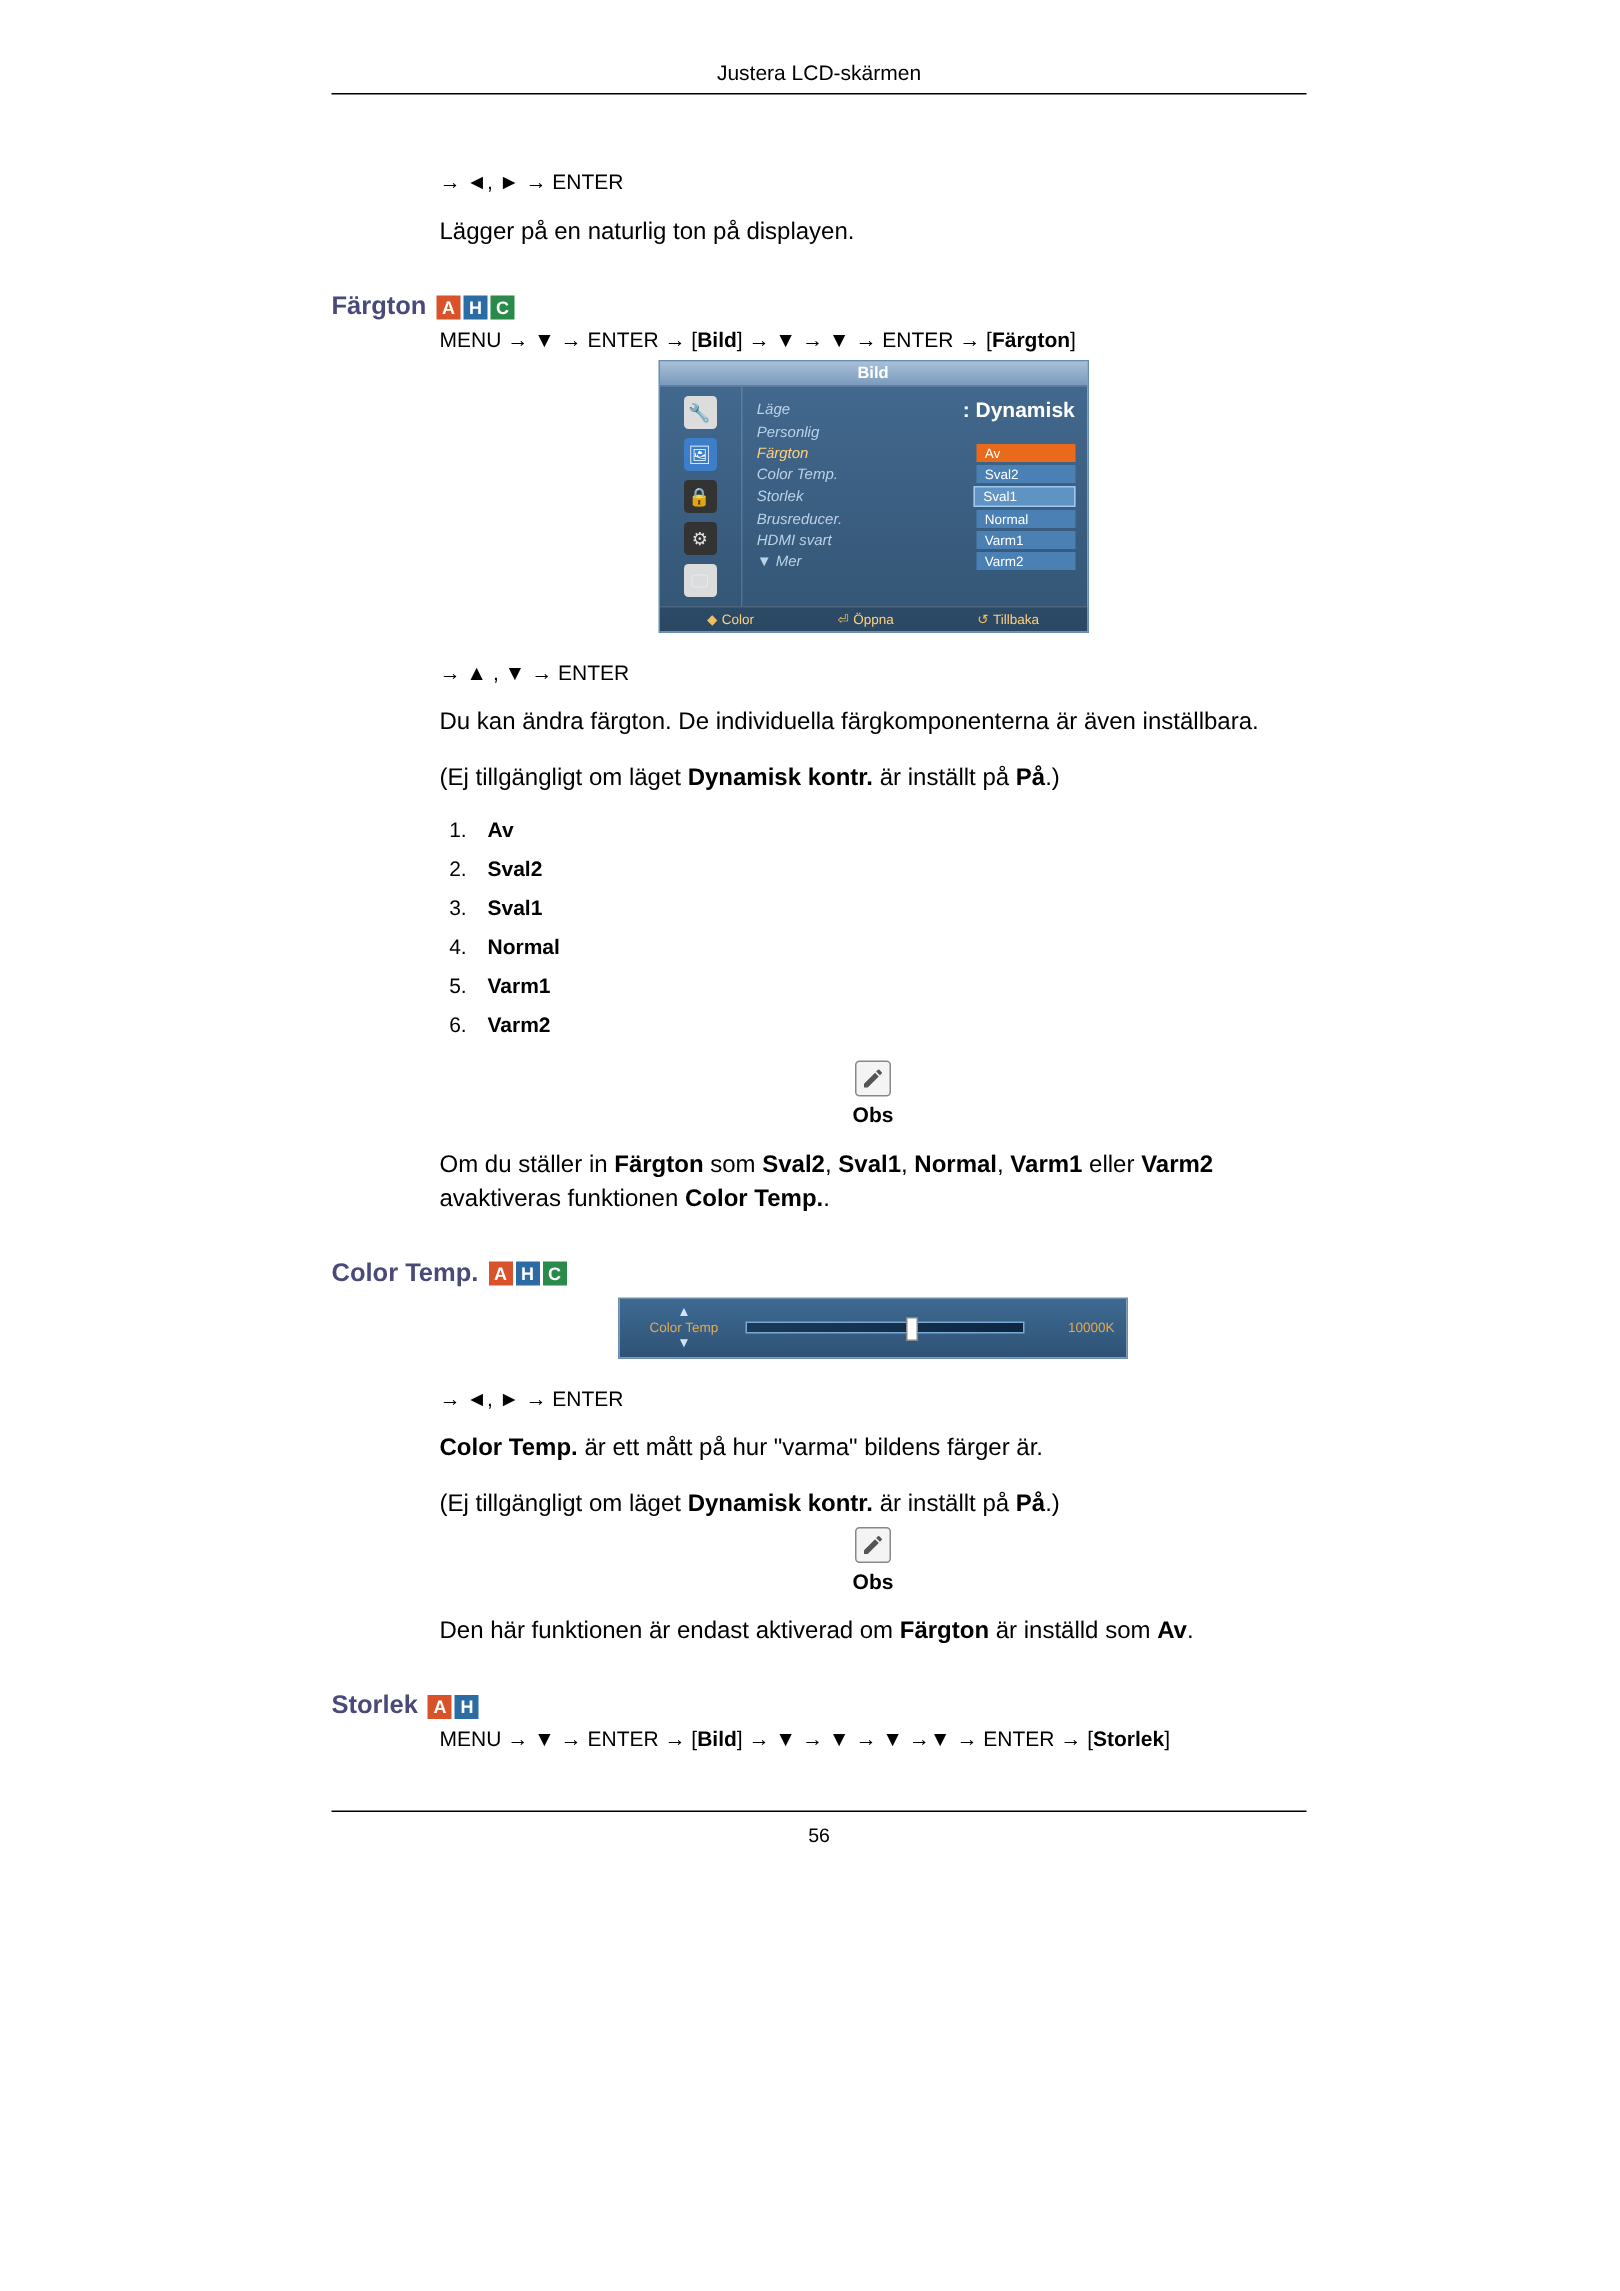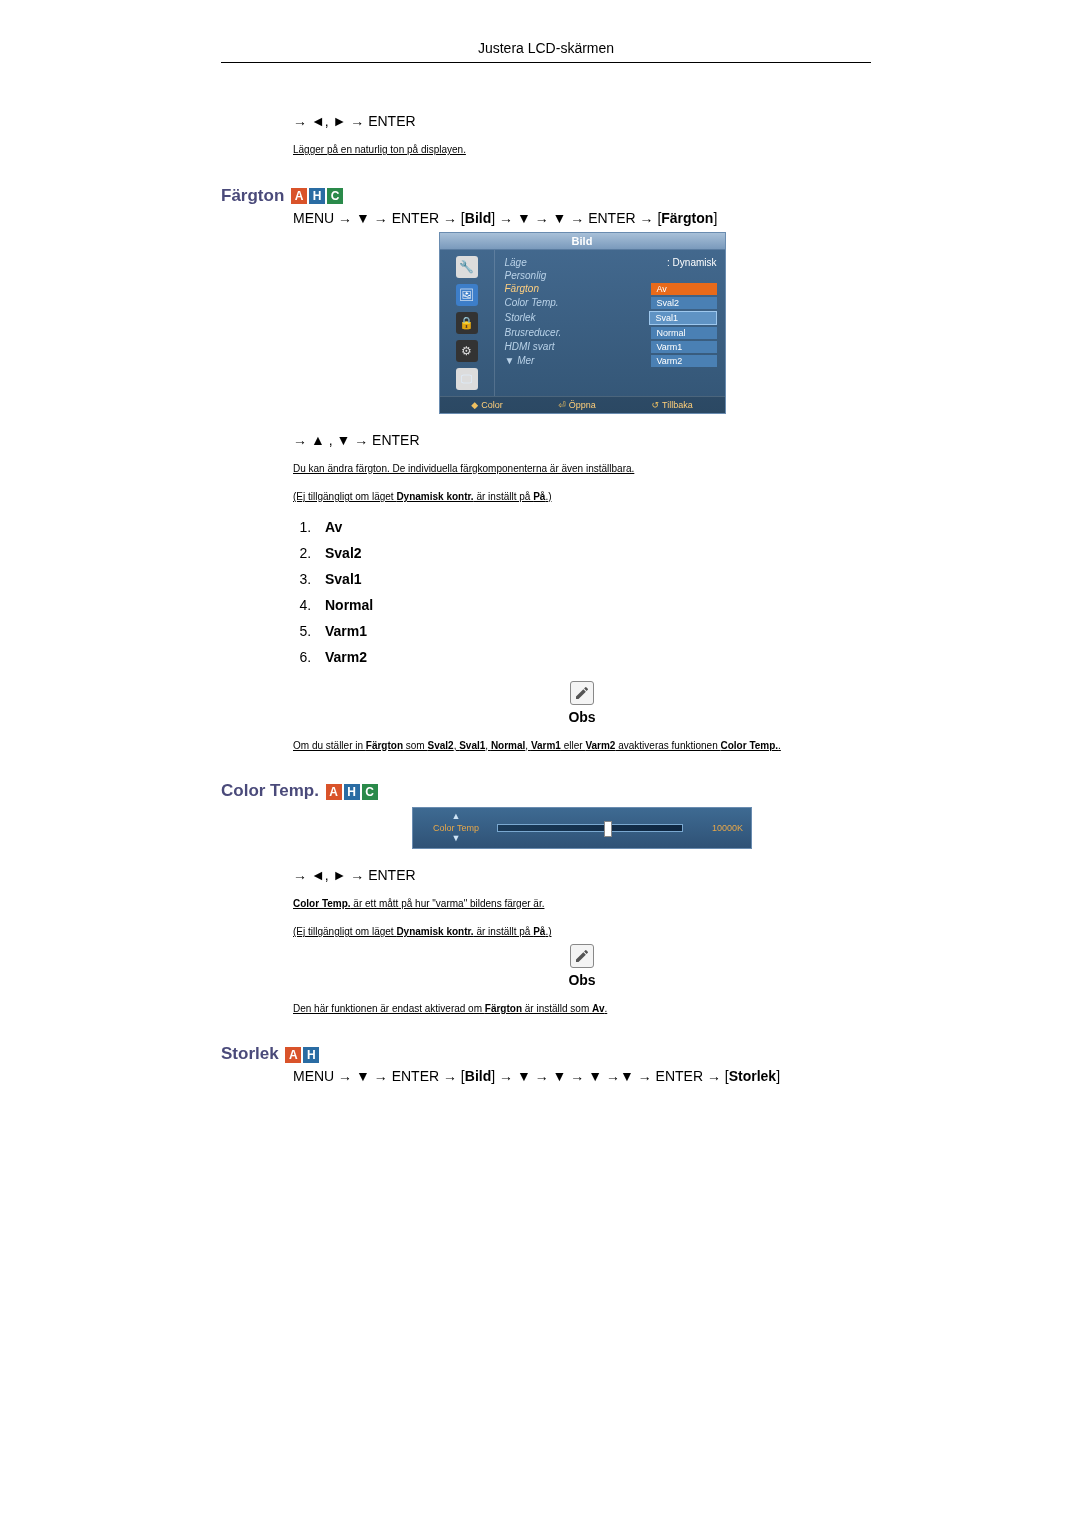--- a/index.html
+++ b/index.html
@@ -28,24 +28,23 @@
     padding-top: 40px;
   }
   .indent {
     margin-left: 72px;
   }
   .nav-line {
     font-size: 14px;
     margin: 10px 0 14px 0;
   }
   .para {
-    font-size: 10px;
+    font-size: 16px;
     margin: 14px 0;
     line-height: 1.45;
-    text-decoration: underline;
   }
   h2.section {
     font-size: 17px;
     font-weight: bold;
     color: #4a4a7a;
     margin: 28px 0 4px 0;
   }
   .badges {
     display: inline-flex;
     gap: 2px;
@@ -150,21 +149,21 @@
   .osd-row.sel .osd-val-box { background:#e86a1a; }
   .osd-row.hl .osd-val-box { background:#5f93c4; border:1px solid #9ec8ee; }
   .osd-val-box {
     background:#4a80b4;
     color:#fff;
     font-size:9px;
     padding:1px 6px;
     min-width:54px;
     text-align:left;
   }
-  .osd-val-plain { color:#fff; font-size:10px; }
+  .osd-val-plain { color:#fff; font-size:14px;font-weight:bold; }
   .osd-label { font-size:10px;font-style:italic; }
   .osd-label.active { color:#ffd080; }
   .osd-foot {
     display:flex; justify-content:space-around;
     padding:3px 4px;
     background: rgba(0,0,0,0.15);
     border-top:1px solid rgba(255,255,255,0.15);
     font-size:9px;
     color:#ffcf7a;
   }
@@ -375,13 +374,16 @@
       </span>
     </h2>
     <div class="indent">
       <div class="mpath">
         <span>MENU → ▼ → ENTER → [</span><span class="br">Bild</span><span>] → ▼ → ▼ → ▼ →▼ → ENTER → [</span><span class="br">Storlek</span><span>]</span>
       </div>
     </div>
 
   </div>
 
+  <div class="footer-line">
+    <span>56</span>
+  </div>
 </div>
 
 </body></html>

